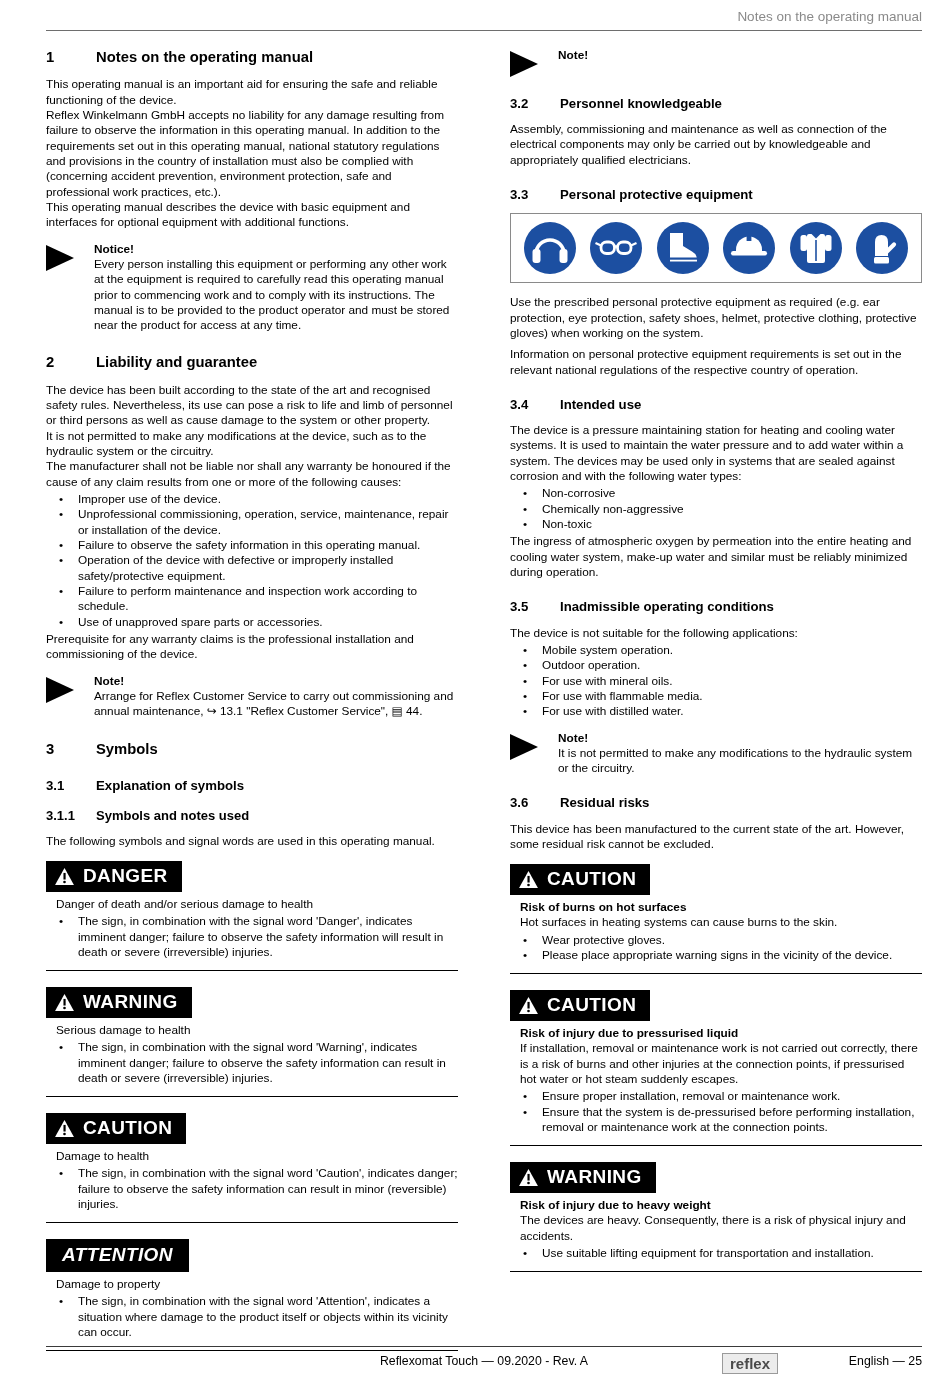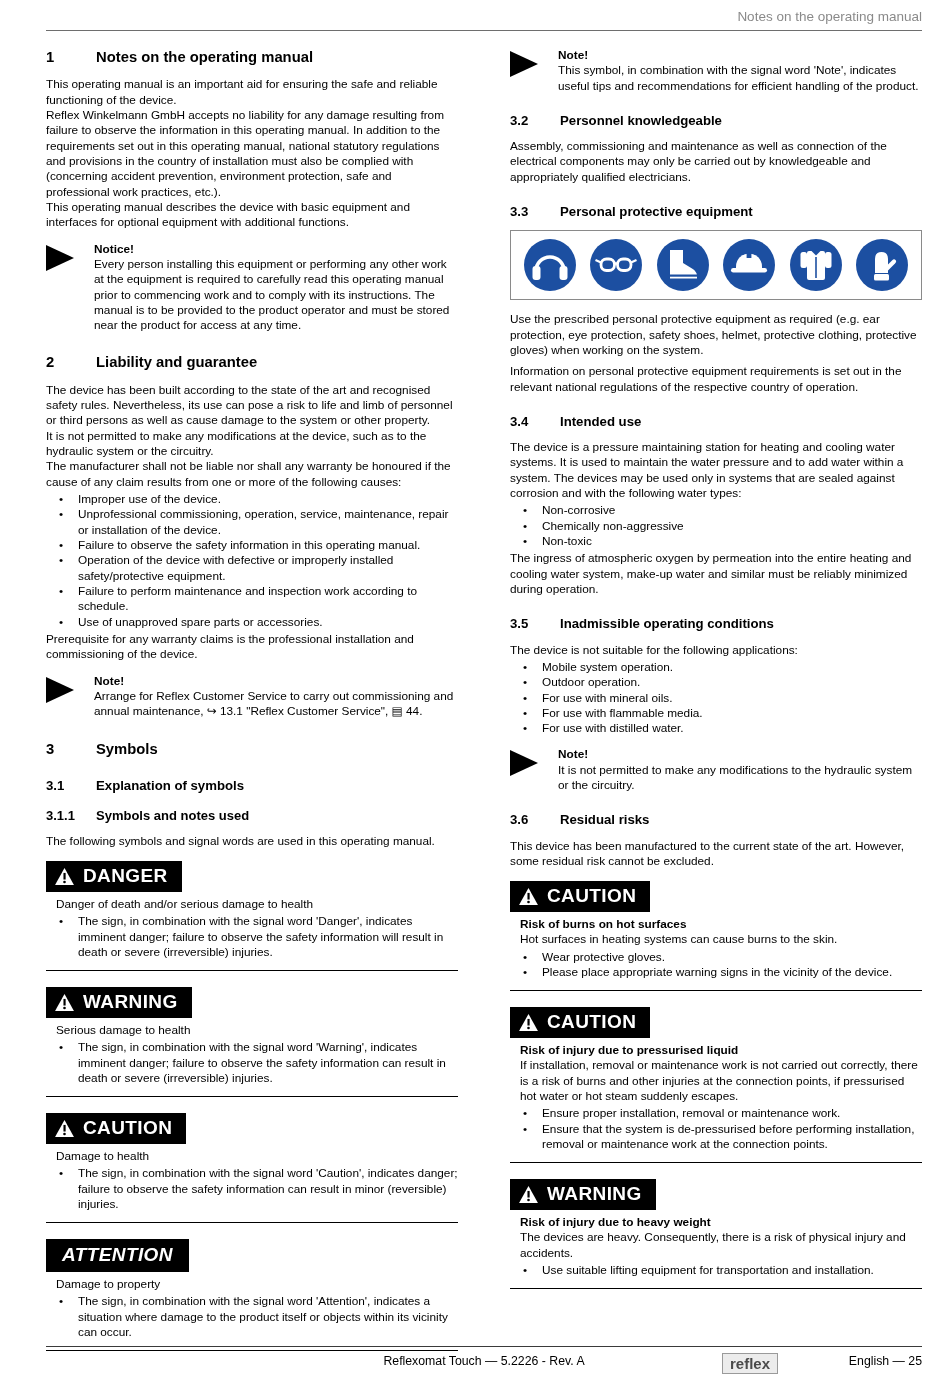--- a/index.html
+++ b/index.html
@@ -209,21 +209,20 @@
       </div>
 
     </div>
 
     <div class="col">
 
       <div class="noteblk">
         <span class="note-tri"></span>
         <div class="nb-body">
           <div class="nb-label">Note!</div>
-          <p>This symbol, in combination with the signal word 'Note', indicates useful tips and recommendations for efficient handling of the product.</p>
         </div>
       </div>
 
       <div class="h2">
         <span class="num">3.2</span>
         <span>Personnel knowledgeable</span>
       </div>
       <p>Assembly, commissioning and maintenance as well as connection of the electrical components may only be carried out by knowledgeable and appropriately qualified electricians.</p>
 
       <div class="h2">
@@ -379,18 +378,18 @@
         <p>The devices are heavy. Consequently, there is a risk of physical injury and accidents.</p>
         <ul class="bullets">
           <li>Use suitable lifting equipment for transportation and installation.</li>
         </ul>
       </div>
 
     </div>
   </div>
 
   <div class="footer">
-    <span class="doc">Reflexomat Touch — 5.2226 - Rev. A</span>
+    <span class="doc">Reflexomat Touch — 09.2020 - Rev. A</span>
     <span class="logo">reflex</span>
     <span class="pg">English — 25</span>
   </div>
 
 </div>
 
 </body></html>

